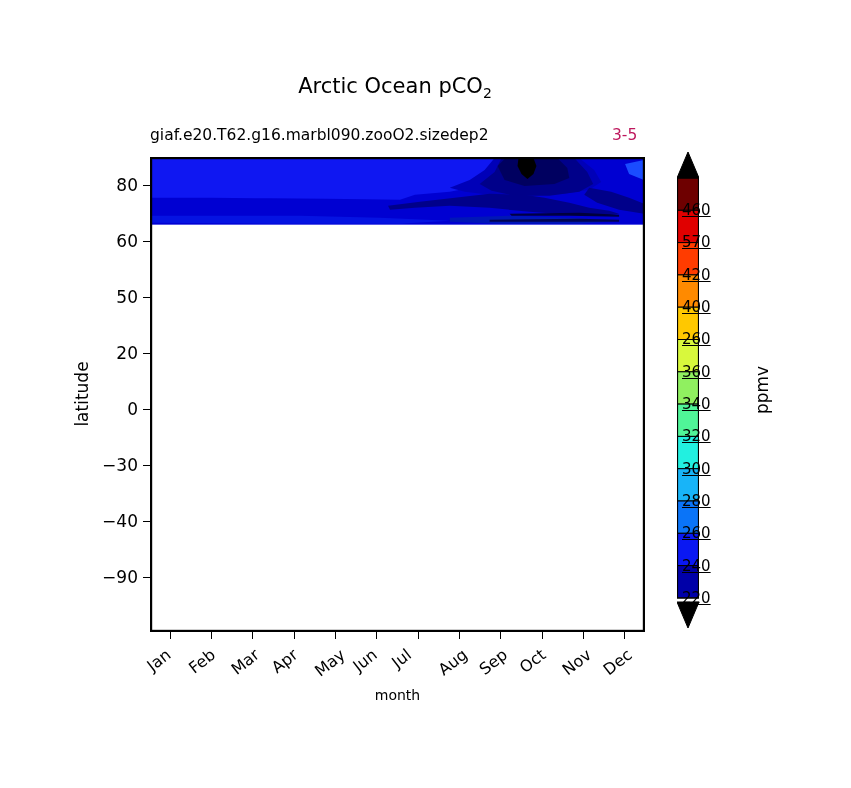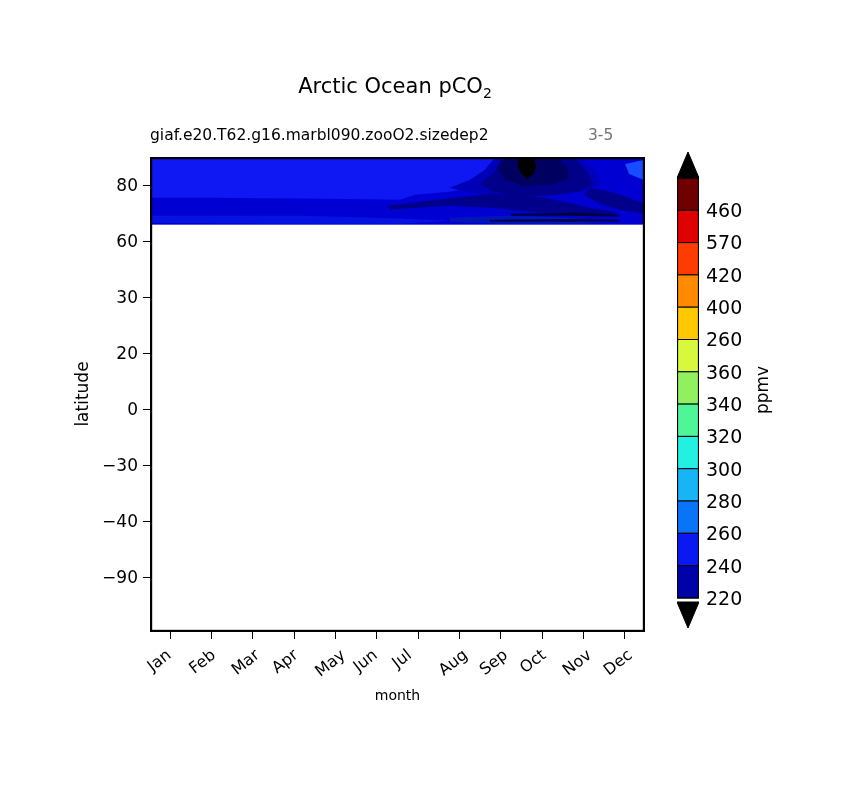--- a/index.html
+++ b/index.html
@@ -31,23 +31,23 @@
   #subtitle-left {
     position: absolute;
     left: 150px; top: 126px;
     font-size: 15.5px;
     color: #000;
     white-space: nowrap;
     text-align: right;
   }
   #subtitle-right {
     position: absolute;
-    left: 588px; top: 126px;
+    left: 612px; top: 126px;
     font-size: 15.5px;
-    color: #737373;
+    color: #be185d;
     white-space: nowrap;
   }
 
   
   #axes {
     position: absolute;
     left: 150px; top: 157px;
     width: 495px; height: 475px;
     border: 1.2px solid #000;
     box-sizing: border-box;
@@ -125,25 +125,26 @@
 
   
   #colorbar-wrap {
     position: absolute;
     left: 677px; top: 152px;
     width: 22px; height: 476px;
   }
   #colorbar-svg { display: block; }
   .cbar-tick-label {
     position: absolute;
-    left: 706px;
-    font-size: 19px;
+    left: 682px;
+    font-size: 15px;
     color: #000;
     transform: translateY(-50%);
     white-space: nowrap;
+    text-decoration: underline;
   }
   #cbar-axis-label {
     position: absolute;
     left: 762px; top: 390px;
     font-size: 17px;
     color: #000;
     transform: translate(-50%, -50%) rotate(-90deg);
     transform-origin: center center;
     white-space: nowrap;
   }
@@ -213,21 +214,21 @@
   <div class="ytick-mark" style="top:353px"></div>
   <div class="ytick-mark" style="top:409px"></div>
   <div class="ytick-mark" style="top:465px"></div>
   <div class="ytick-mark" style="top:521px"></div>
   <div class="ytick-mark" style="top:577px"></div>
 </div>
 
 <div id="ytick-labels">
   <div class="ytick-label" style="top:185px">80</div>
   <div class="ytick-label" style="top:241px">60</div>
-  <div class="ytick-label" style="top:297px">30</div>
+  <div class="ytick-label" style="top:297px">50</div>
   <div class="ytick-label" style="top:353px">20</div>
   <div class="ytick-label" style="top:409px">0</div>
   <div class="ytick-label" style="top:465px">−30</div>
   <div class="ytick-label" style="top:521px">−40</div>
   <div class="ytick-label" style="top:577px">−90</div>
 </div>
 
 <div id="ylabel-wrap">
   <div id="ylabel">latitude</div>
 </div>

